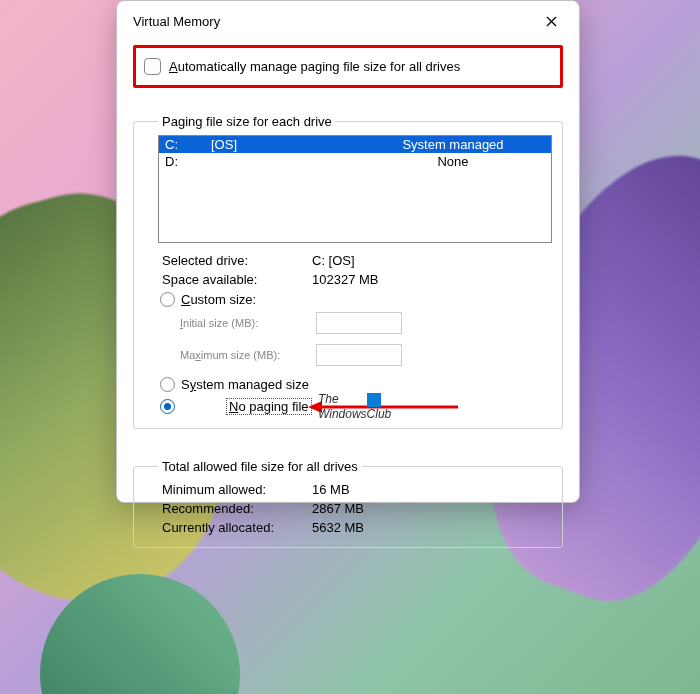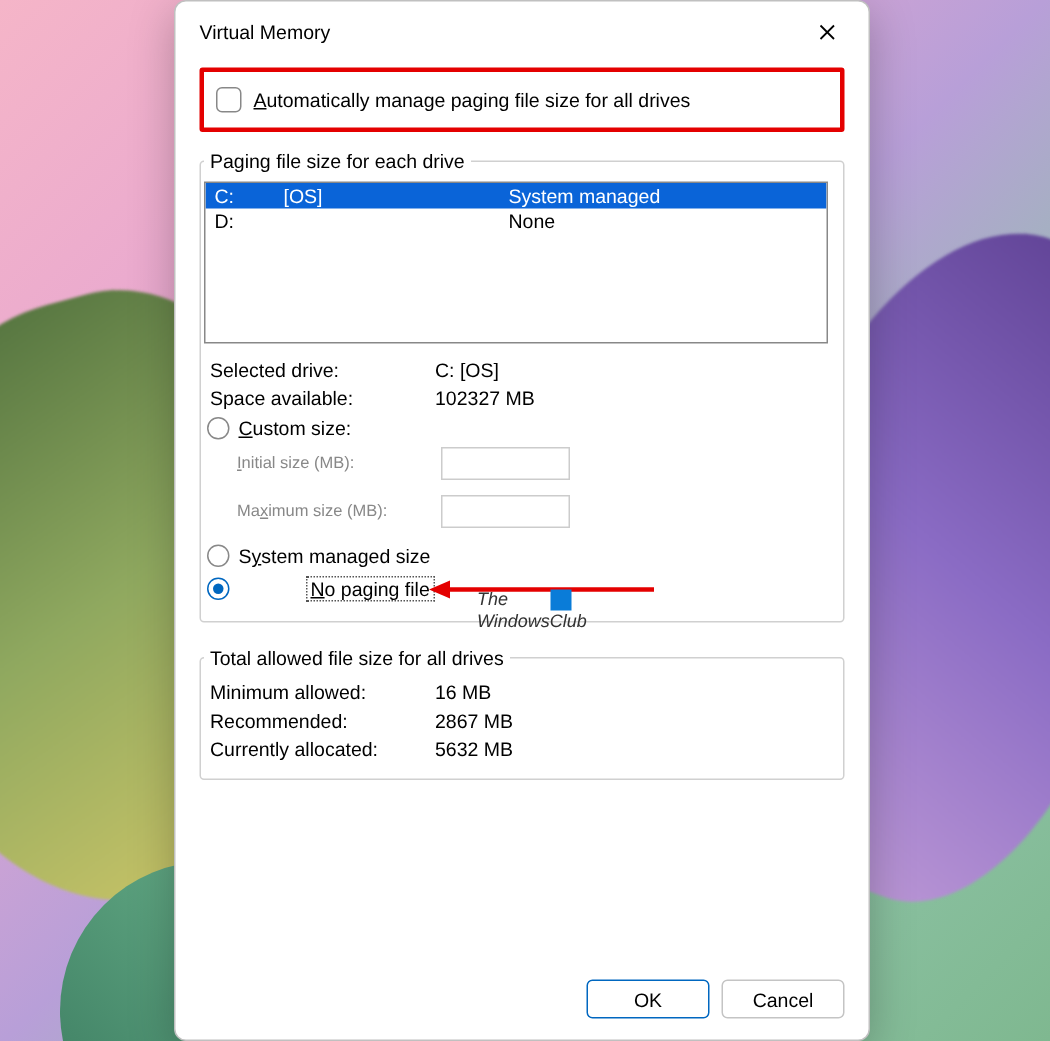--- a/index.html
+++ b/index.html
@@ -32,21 +32,21 @@
     position: absolute; left: 40px; bottom: -80px; width: 200px; height: 200px;
     background: linear-gradient(45deg, #3a7a5f 0%, #6fb890 100%);
     border-radius: 50%;
   }
 
   .dialog {
     position: absolute;
     left: 116px;
     top: 0;
     width: 464px;
-    height: 694px;
+    height: 503px;
     background: #ffffff;
     border: 1px solid #c0c0c0;
     border-radius: 8px;
     box-shadow: 0 8px 30px rgba(0,0,0,0.25);
     display: flex;
     flex-direction: column;
   }
   .titlebar {
     display: flex;
     align-items: center;
@@ -61,21 +61,21 @@
     font-size: 14px;
     cursor: pointer;
     border-radius: 4px;
   }
 
   .body {
     padding: 4px 16px 12px 16px;
     flex: 1;
     display: flex;
     flex-direction: column;
-    gap: 8px;
+    gap: 22px;
   }
 
   .auto-row {
     display: flex;
     align-items: center;
     gap: 8px;
     padding: 10px 8px;
     border: 3px solid #e40000;
     border-radius: 2px;
   }
@@ -85,21 +85,21 @@
     border-radius: 4px;
     background: #fff;
   }
   .auto-label { font-size: 13px; }
   .auto-label .u { text-decoration: underline; }
 
   fieldset {
     border: 1px solid #d0d0d0;
     border-radius: 3px;
     margin: 4px 0;
-    padding: 6px 10px 10px 2px;
+    padding: 6px 10px 10px 24px;
   }
   legend { padding: 0 4px; font-size: 13px; color: #000; }
 
   .drive-header {
     display: flex;
     padding: 2px 4px 4px 4px;
     font-size: 13px;
   }
   .drive-header .col1 { width: 200px; }
   .drive-list {
@@ -109,21 +109,21 @@
     overflow: hidden;
     font-size: 13px;
   }
   .drive-row {
     display: flex;
     padding: 1px 6px;
   }
   .drive-row.selected { background: #0a64d8; color: #fff; }
   .drive-row .dcol1 { width: 46px; }
   .drive-row .dcol2 { width: 150px; }
-  .drive-row .dcol3 { flex: 1; }
+  .drive-row .dcol3 { flex: 1; text-align: center; }
 
   .info-row {
     display: flex;
     padding: 2px 4px;
     font-size: 13px;
   }
   .info-row .ilabel { width: 150px; }
   .info-row .ival { flex: 1; }
 
   .radio-row {
@@ -317,22 +317,18 @@
         <span class="ilabel">Recommended:</span>
         <span class="ival">2867 MB</span>
       </div>
       <div class="info-row">
         <span class="ilabel">Currently allocated:</span>
         <span class="ival">5632 MB</span>
       </div>
     </fieldset>
   </div>
 
-  <div class="footer">
-    <button class="btn primary">OK</button>
-    <button class="btn">Cancel</button>
-  </div>
 </div>
 
 <div class="watermark">
   <div><span>The</span><span class="sq"></span></div>
   <div>WindowsClub</div>
 </div>
 
 </body></html>

